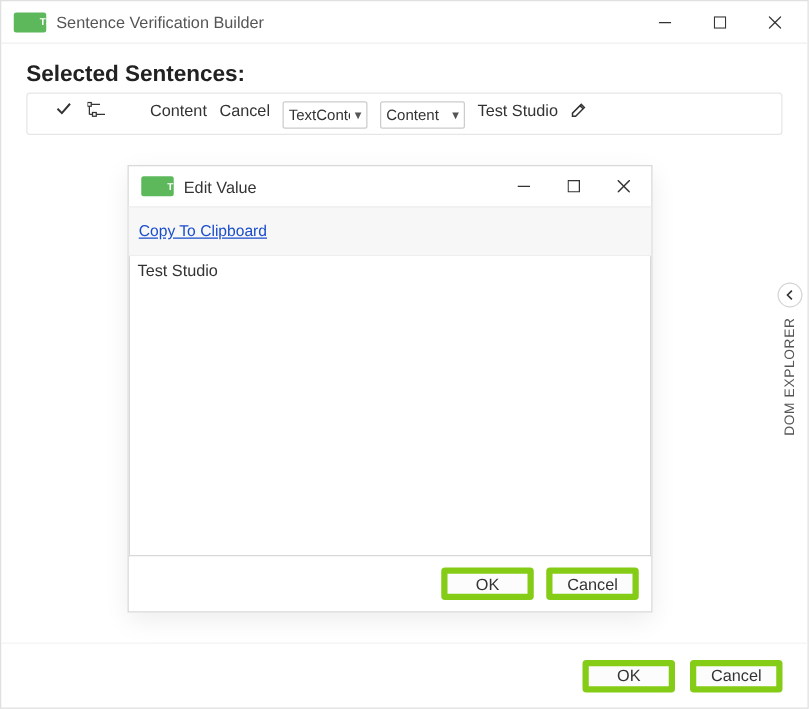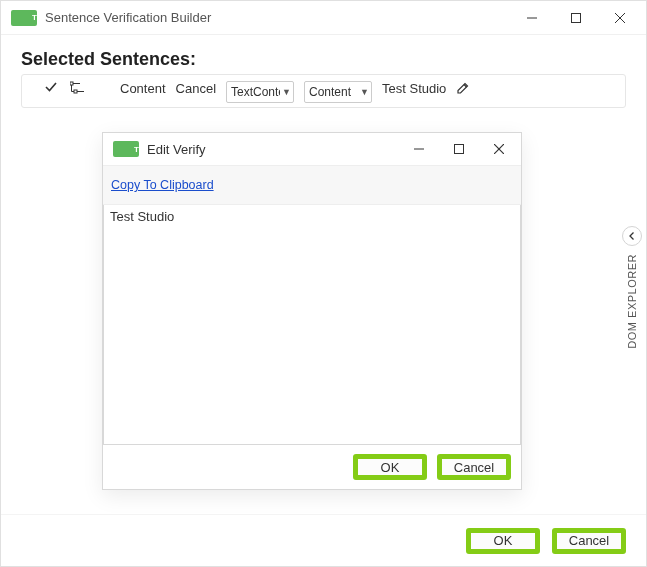--- a/index.html
+++ b/index.html
@@ -259,21 +259,21 @@
 <div class="footer">
   <div class="btn">OK</div>
   <div class="btn">Cancel</div>
 </div>
 
 <div class="dialog">
   <div class="dlg-titlebar">
     <div class="app-icon">
         <span>TS</span>
       </div>
-    <div class="title">Edit Verify</div>
+    <div class="title">Edit Value</div>
     <div class="dlg-winbtn">
       <svg viewBox="0 0 10 10">
           <line x1="0" y1="5" x2="10" y2="5" stroke="#333" stroke-width="1"></line>
         </svg>
     </div>
     <div class="dlg-winbtn">
       <svg viewBox="0 0 10 10">
           <rect x="0.5" y="0.5" width="9" height="9" fill="none" stroke="#333" stroke-width="1"></rect>
         </svg>
     </div>

